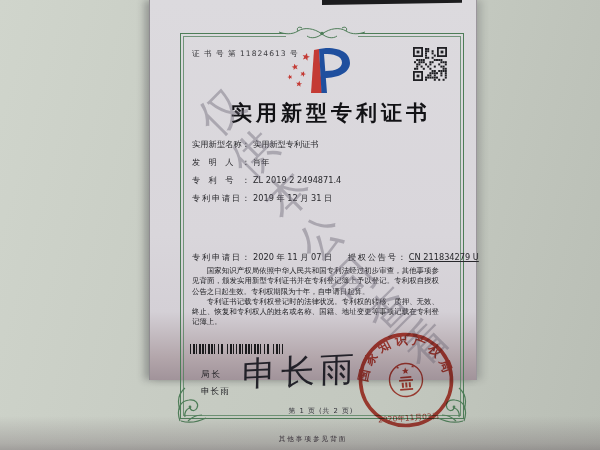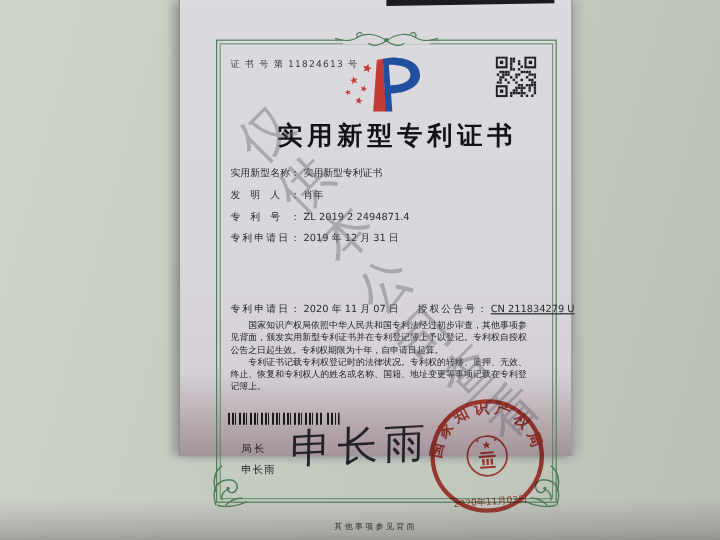--- a/index.html
+++ b/index.html
@@ -257,20 +257,21 @@
         <rect x="44.5" y="46.5" width="11" height="1.6"></rect>
         <rect x="43" y="49.5" width="14" height="1.8"></rect>
         <rect x="45.5" y="52.5" width="2" height="5"></rect>
         <rect x="49" y="52.5" width="2" height="5"></rect>
         <rect x="52.5" y="52.5" width="2" height="5"></rect>
         <rect x="43.5" y="58.5" width="13" height="1.8"></rect>
       </g>
       <text x="50" y="90.5" font-size="7.6" text-anchor="middle" fill="#b8362b">2020年11月03日</text>
     </svg>
 
+    <div class="page-info">第 1 页 (共 2 页)</div>
     <div class="back-note">其他事项参见背面</div>
 
     <div id="watermark">
         <span class="wm-char" style="left: 50px; top: 82px;">仅</span>
         <span class="wm-char" style="left: 83px; top: 124px;">供</span>
         <span class="wm-char" style="left: 116px; top: 166px;">本</span>
         <span class="wm-char" style="left: 149px; top: 208px;">公</span>
         <span class="wm-char" style="left: 182px; top: 250px;">司</span>
         <span class="wm-char" style="left: 219px; top: 282px;">查</span>
         <span class="wm-char" style="left: 254px; top: 314px;">看</span>

